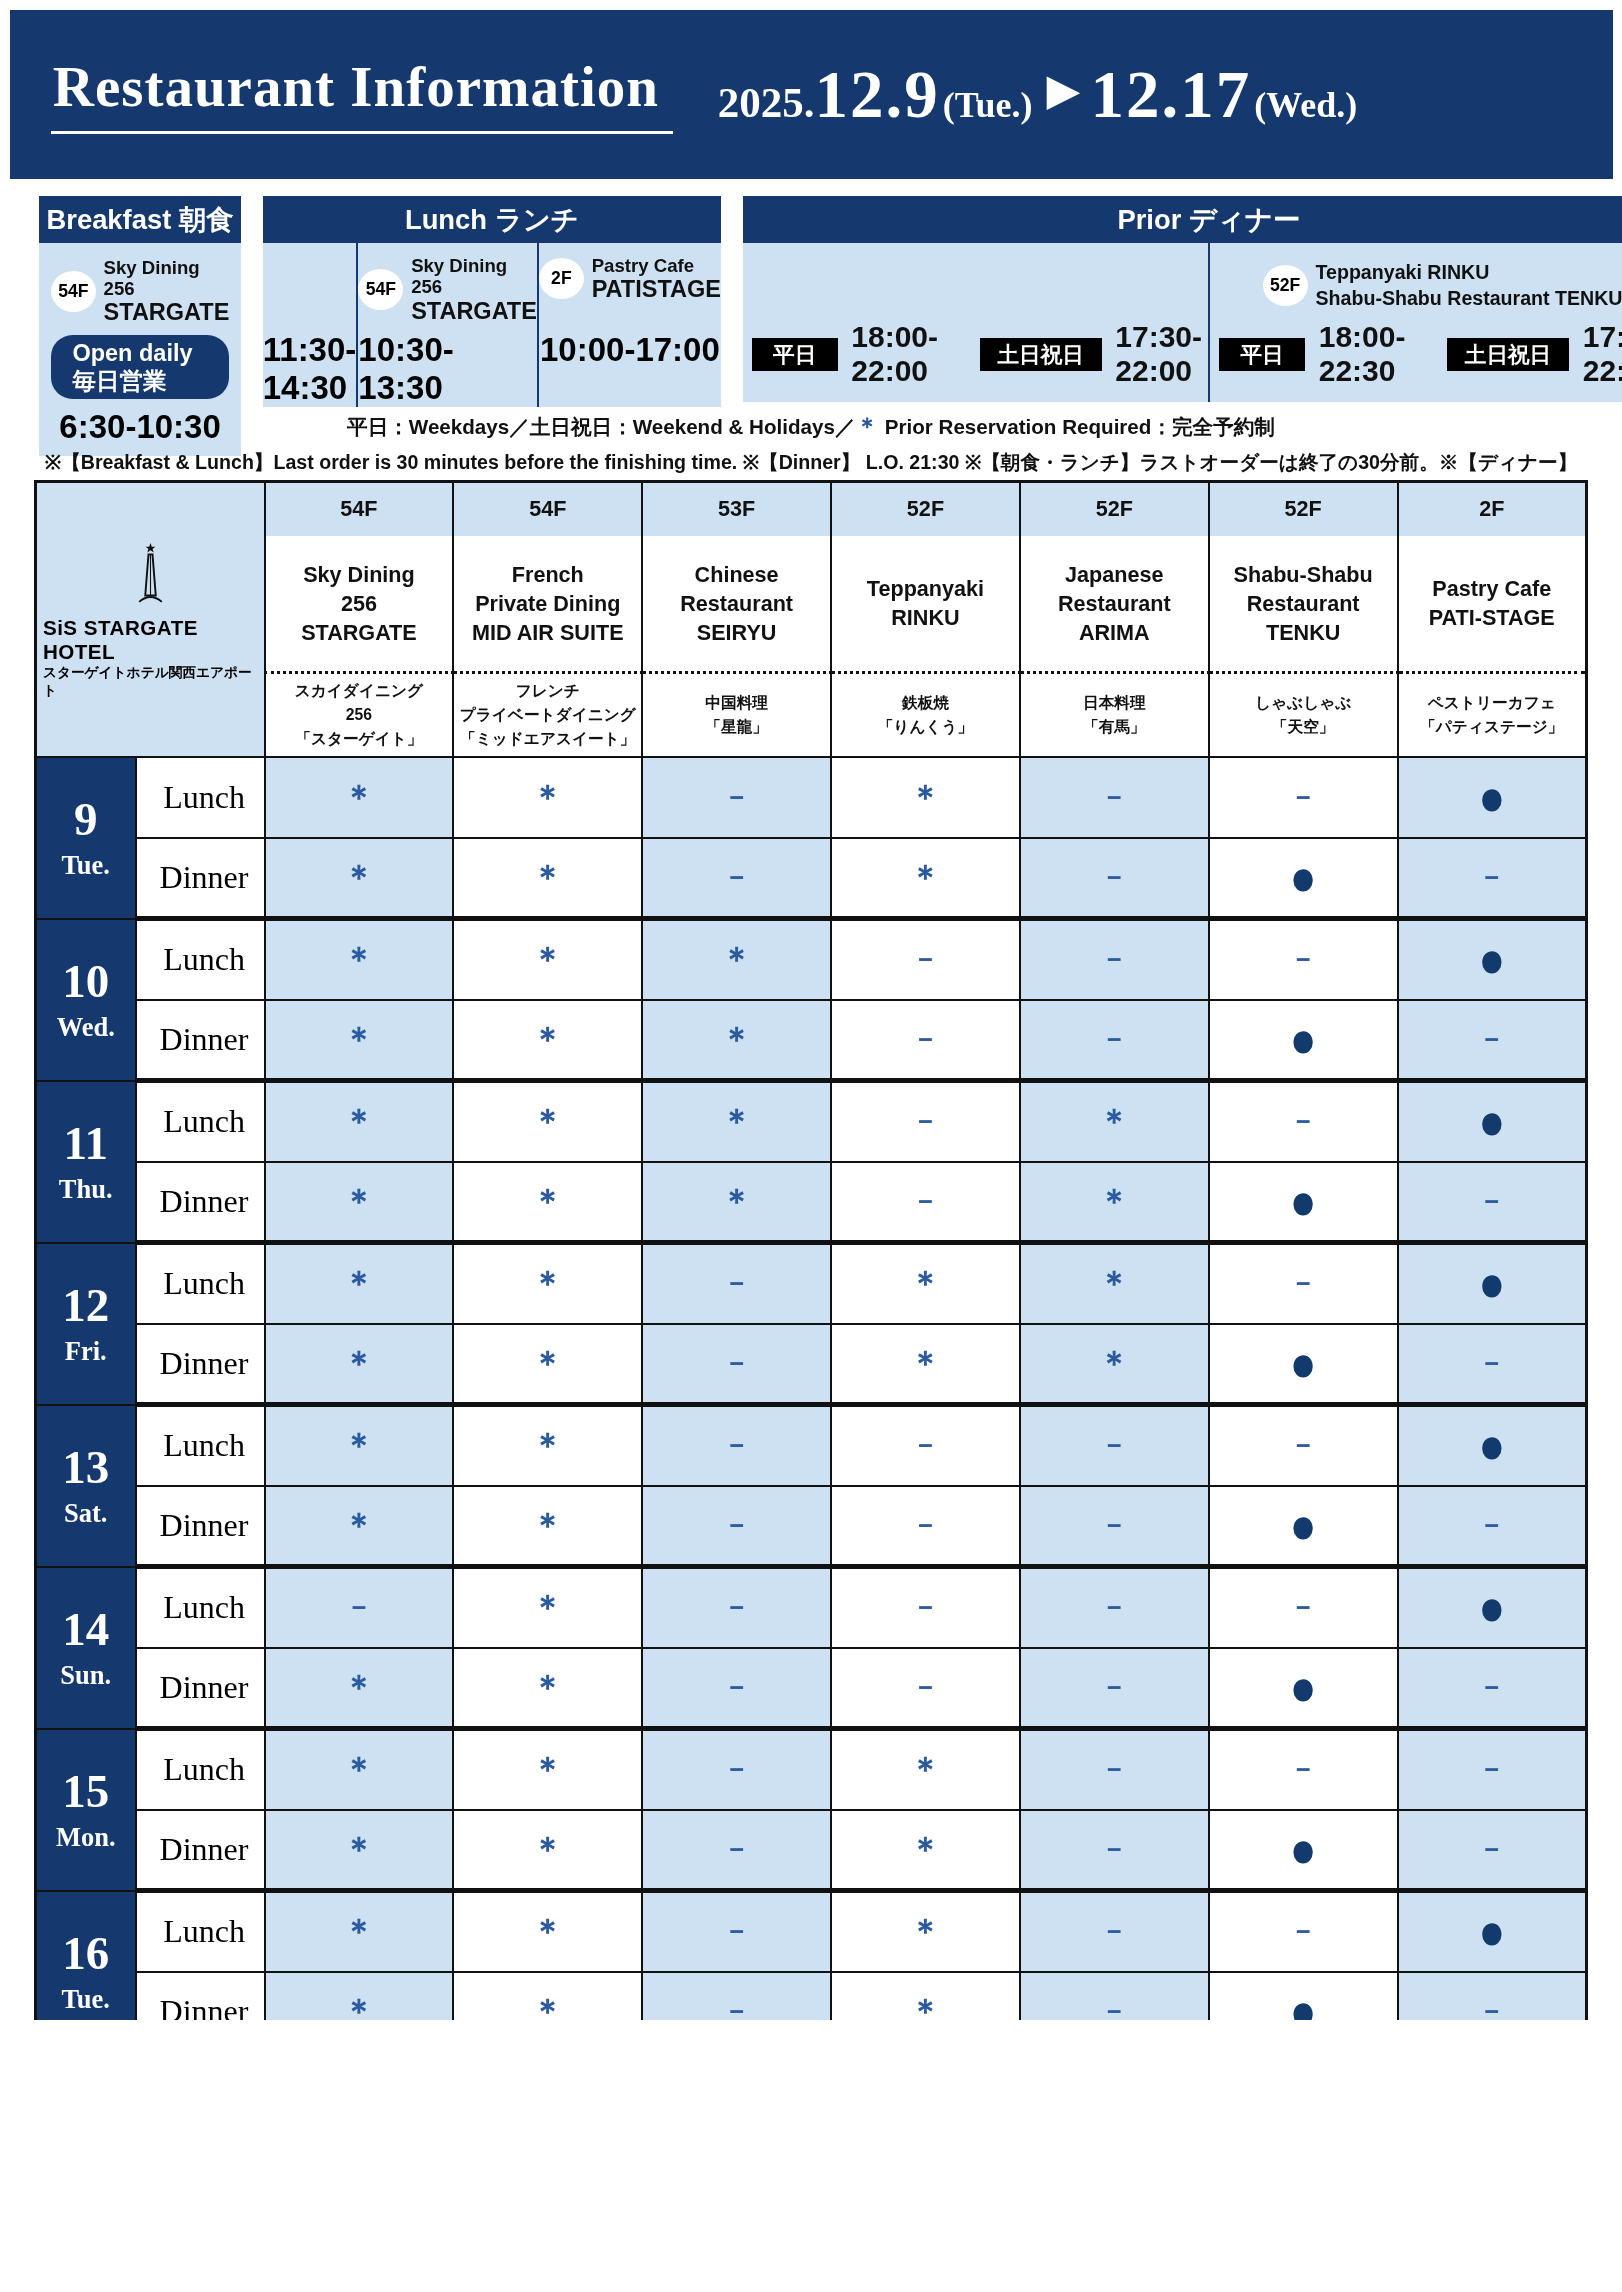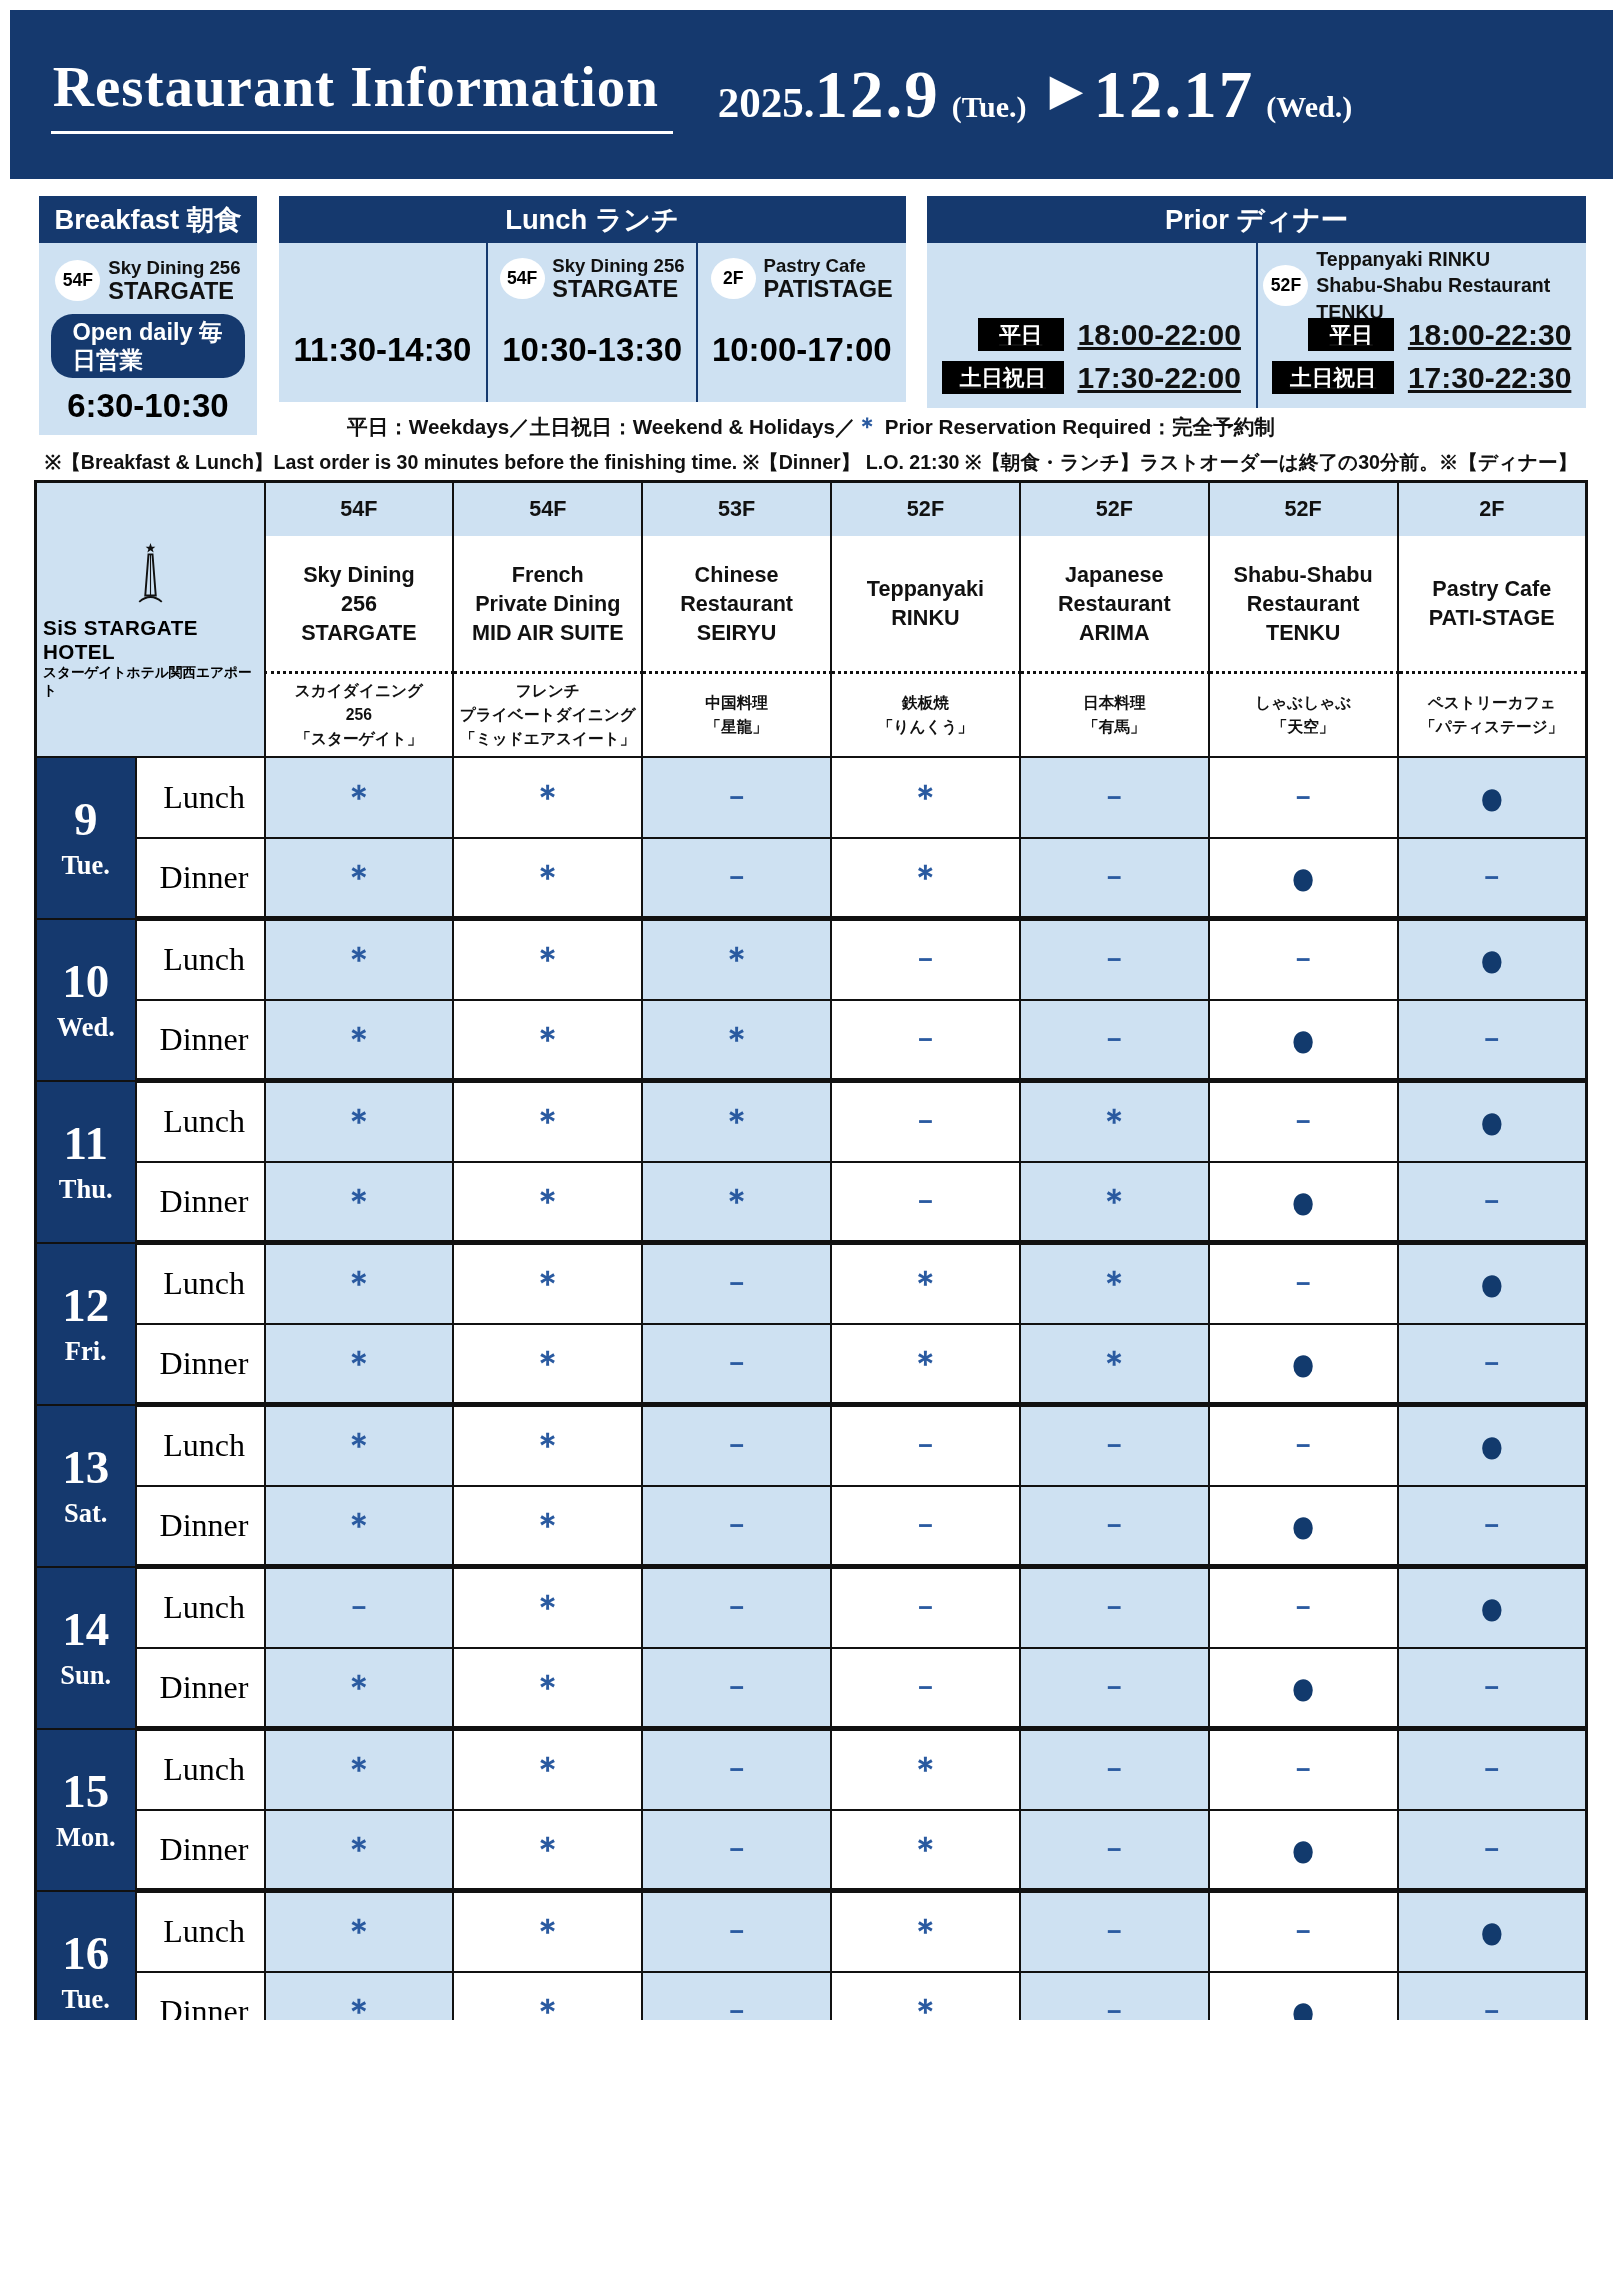--- a/index.html
+++ b/index.html
@@ -16,21 +16,21 @@
   .banner-title {
     font-family:"Liberation Serif", serif; font-weight:bold; font-size:57px;
     letter-spacing:1px; border-bottom:3.9px solid #fff; padding:0 13.7px 11.8px 2px;
   }
   .banner-dates {
     margin-left:45px; display:flex; align-items:baseline;
     font-family:"Liberation Serif", serif; font-weight:bold; color:#fff;
   }
   .bd-year { font-size:43px; }
   .bd-big  { font-size:67px; letter-spacing:2px; }
-  .bd-small{ font-size:30px; margin:0 12px; }
+  .bd-small{ font-size:36px; margin:0 3px; }
   .bd-arrow{ font-size:41px; margin:0 11.8px; align-self:center; transform:translateY(-3.9px); }
   
   .sections { position:absolute; left:39px; top:196px; width:1547px; height:206px; display:flex; gap:21.6px; }
   .section { display:flex; flex-direction:column; }
   .sec-head {
     height:47px; background:#15396E; color:#fff; font-weight:bold; font-size:27.4px;
     display:flex; align-items:center; justify-content:center; flex:0 0 auto;
   }
   .sec-body { flex:1; background:#CEE1F2; display:flex; }
   .sec-breakfast { width:218px; }
@@ -51,21 +51,21 @@
     border-radius:21.6px; padding:3.9px 21.6px; line-height:1.2;
   }
   .time-big { font-size:33px; font-weight:bold; color:#000; }
   .lunch-cols, .dinner-cols { display:flex; width:100%; }
   .lunch-col { flex:1; display:flex; flex-direction:column; align-items:center; padding-top:11.8px; }
   .lunch-col + .lunch-col { border-left:2.9px solid #15396E; }
   .l-name-zone { height:76px; display:flex; align-items:flex-start; justify-content:center; }
   .dinner-col { flex:1; display:flex; flex-direction:column; align-items:center; padding:9.8px 5.9px 13.7px; }
   .dinner-col + .dinner-col { border-left:2.9px solid #15396E; }
   .d-name-zone { height:65px; display:flex; align-items:center; justify-content:center; }
-  .d-rows { margin-top:auto; display:flex; flex-direction:column; gap:8.8px;text-decoration:underline; }
+  .d-rows { margin-top:auto; display:flex; gap:8.8px; }
   .d-row { display:flex; align-items:center; gap:13.7px; justify-content:flex-start; }
   .tagwrap { width:122px; display:flex; justify-content:flex-end; }
   .tag {
     background:#000; color:#fff; font-weight:bold; font-size:21.6px;
     height:33px; display:flex; align-items:center; justify-content:center; padding:0 9.8px;
   }
   .tag-sm { width:86px; }
   .tag-lg { width:122px; }
   .d-time { font-size:30px; font-weight:bold; }
   .d-rname { text-align:left; line-height:1.35; }

